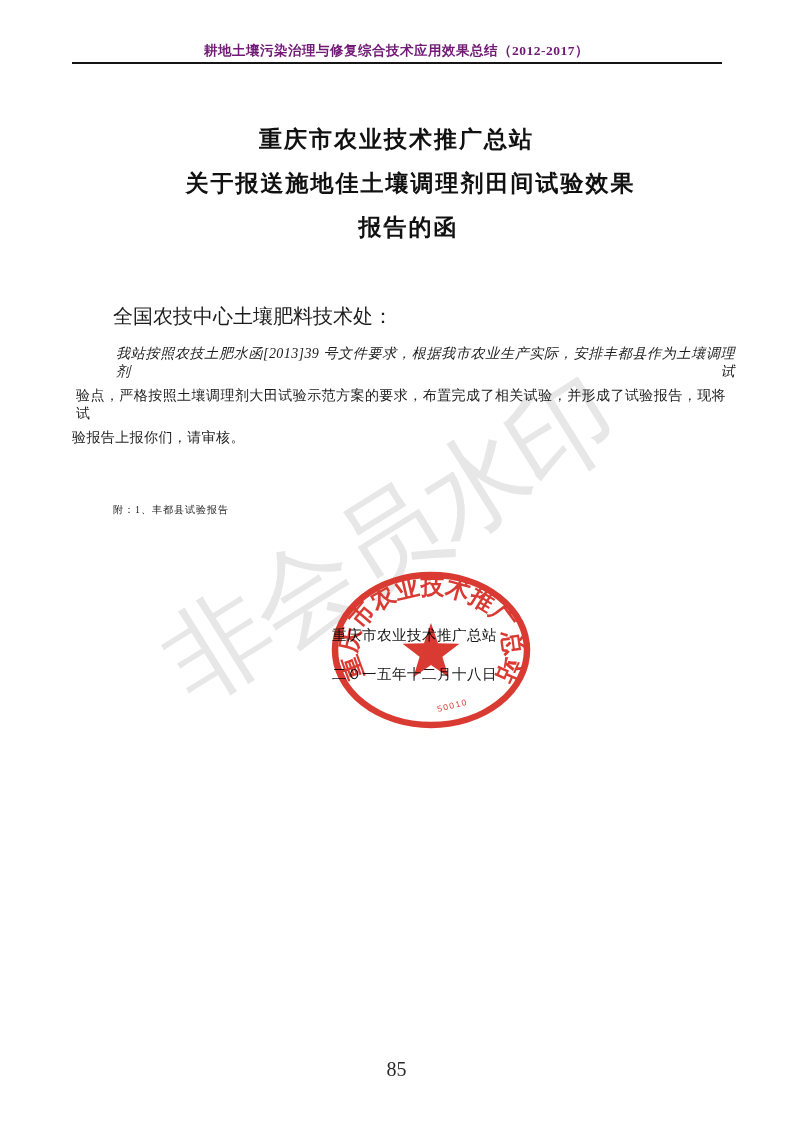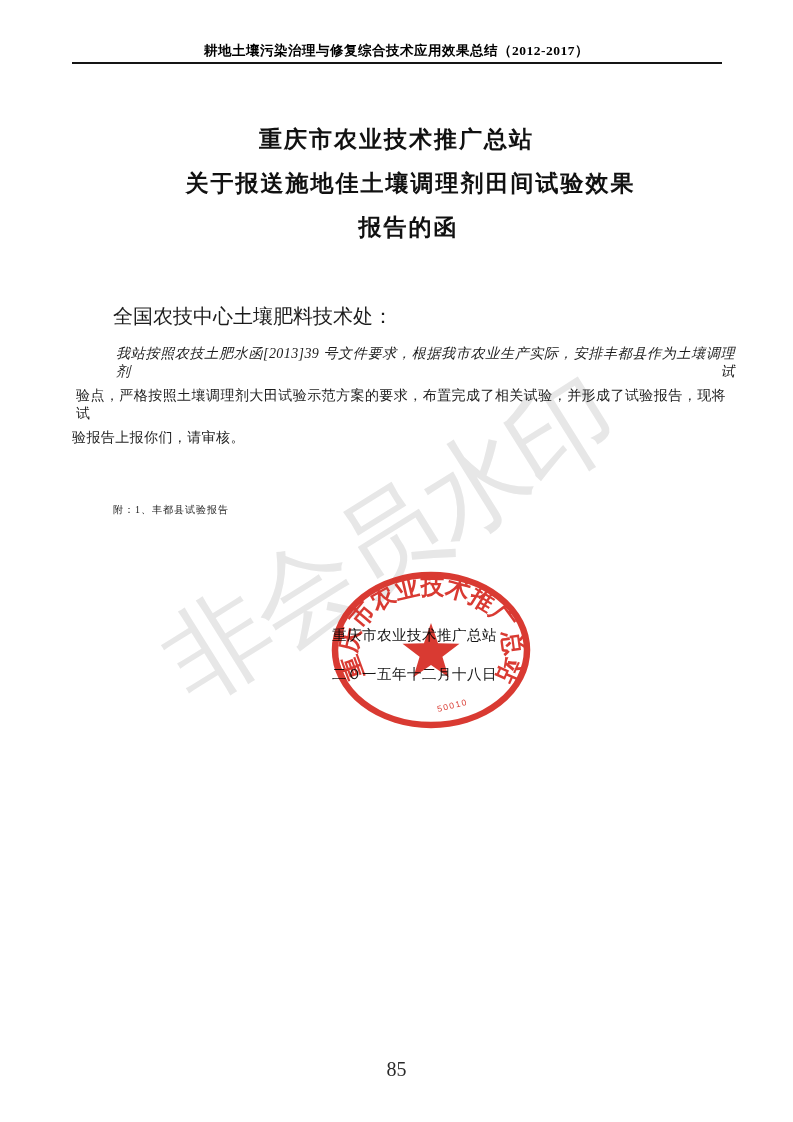--- a/index.html
+++ b/index.html
@@ -34,21 +34,21 @@
   .content { position: relative; z-index: 1; }
 
   
   .header-text {
     position: absolute;
     left: 0; right: 0;
     top: 42px;
     text-align: center;
     font-size: 13.5px;
     letter-spacing: 0.5px;
-    color: #000000;
+    color: #701a75;
     font-weight: 700;
   }
   .header-rule {
     position: absolute;
     left: 72px;
     top: 62px;
     width: 650px;
     height: 2px;
     background: #151515;
   }

